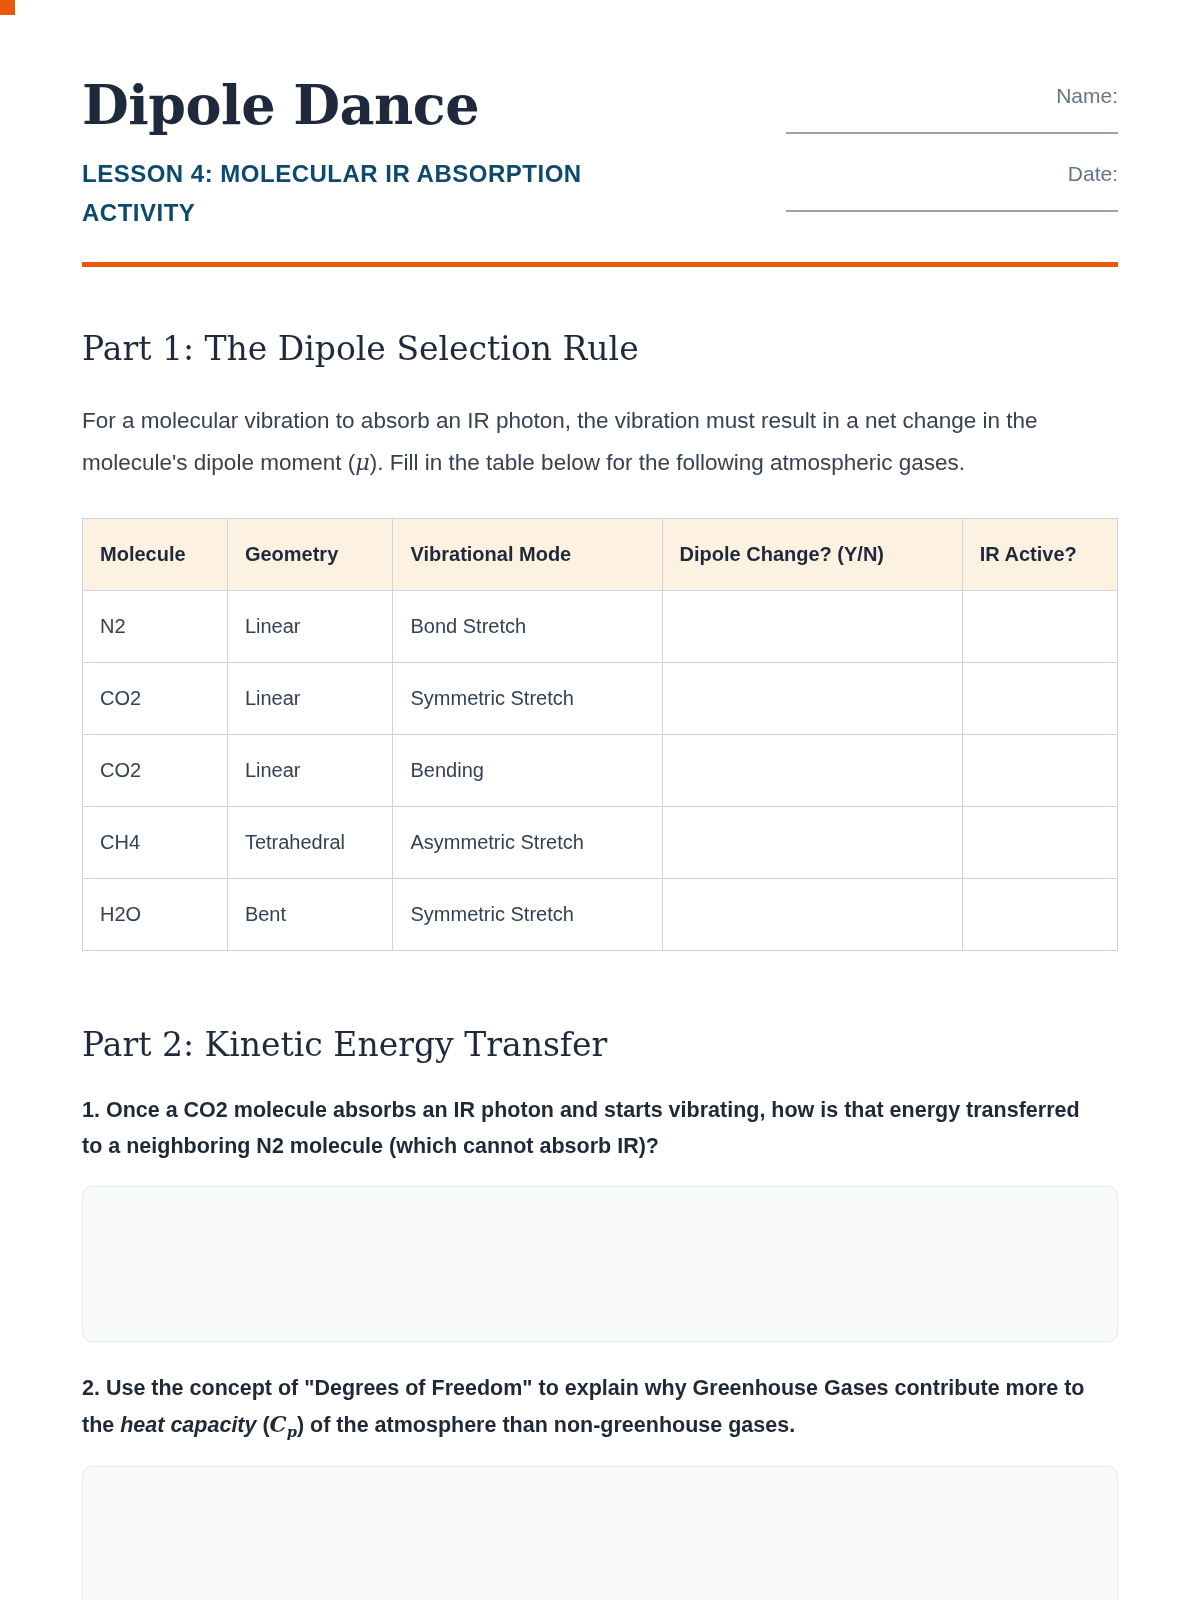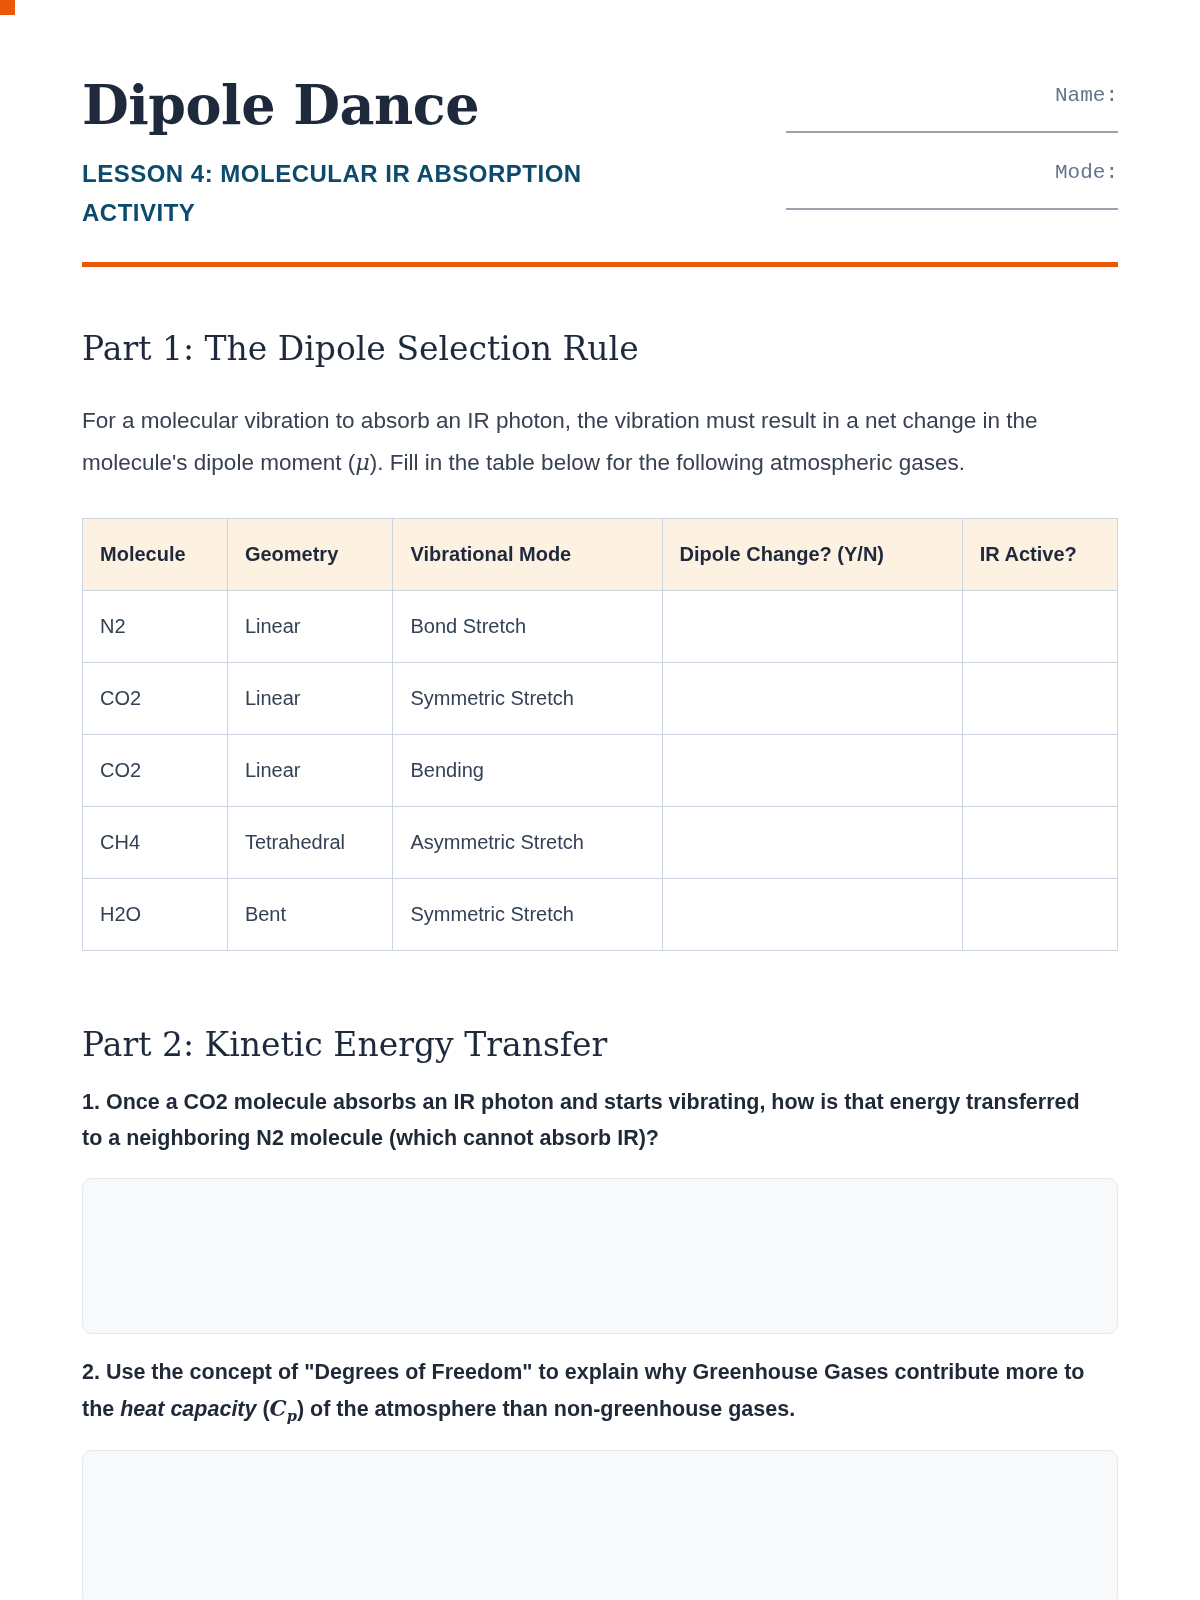--- a/index.html
+++ b/index.html
@@ -16,21 +16,21 @@
   .title {
     font-family: "DejaVu Serif", "Liberation Serif", serif;
     font-size: 54px; font-weight: 700; color: #1e2a3b; letter-spacing: -0.5px; line-height: 1.1;
   }
   .subtitle {
     margin-top: 20px; font-size: 24px; font-weight: 700; color: #0c4a6e;
     letter-spacing: 0.5px; line-height: 1.6; max-width: 620px;
   }
   .fill-block { width: 332px; padding-top: 8px; flex-shrink: 0; }
   .fill-group + .fill-group { margin-top: 28px; }
-  .fill-label { font-size: 21px; color: #64748b; text-align: right; font-family: Liberation Mono, monospace; }
+  .fill-label { font-size: 21px; color: #64748b; text-align: right; }
   .write-line { border-bottom: 2px solid #9ca3af; height: 26px; width: 100%; }
 
   .rule { height: 5px; background: #ea580c; margin-top: 30px; }
 
   h2 {
     font-family: "DejaVu Serif", "Liberation Serif", serif;
     font-size: 33px; font-weight: 400; color: #1e2a3b; line-height: 1.2;
   }
   .part1-heading { margin-top: 62px; }
   .part2-heading { margin-top: 74px; }
@@ -39,21 +39,21 @@
   .mu { font-family: "DejaVu Serif", serif; font-style: italic; }
 
   table { margin-top: 34px; width: 100%; border-collapse: collapse; }
   th, td {
     border: 1px solid #cbd5e1; padding: 14px 17px; font-size: 20px;
     text-align: left; vertical-align: middle; height: 72px;
   }
   th { background: #fdf1e2; color: #1e293b; font-weight: 700; }
   td { color: #334155; }
 
-  .question { margin-top: 20px; font-size: 21.5px; font-weight: 700; color: #1f2937; line-height: 1.68; max-width: 1015px; }
+  .question { margin-top: 28px; font-size: 21.5px; font-weight: 700; color: #1f2937; line-height: 1.68; max-width: 1015px; }
   .q-italic { font-style: italic; }
   .math { font-family: "DejaVu Serif", serif; font-style: italic; }
   .math sub { font-size: 0.68em; font-style: italic; }
 
   textarea.answer-box {
     display: block; margin-top: 22px; width: 100%; height: 156px;
     background: #f8fafc; border: 1.5px solid #e2e8f0; border-radius: 10px;
     resize: none; outline: none; font-family: "Liberation Sans", sans-serif;
     font-size: 20px; padding: 14px 16px; color: #334155;
   }
@@ -72,21 +72,21 @@
         <div>LESSON 4: MOLECULAR IR ABSORPTION</div>
         <div>ACTIVITY</div>
       </div>
     </div>
     <div class="fill-block">
       <div class="fill-group">
         <div class="fill-label">Name:</div>
         <div class="write-line"></div>
       </div>
       <div class="fill-group">
-        <div class="fill-label">Mode:</div>
+        <div class="fill-label">Date:</div>
         <div class="write-line"></div>
       </div>
     </div>
   </div>
 
   <div class="rule"></div>
 
   <h2 class="part1-heading">Part 1: The Dipole Selection Rule</h2>
 
   <p class="intro"><span>For a molecular vibration to absorb an IR photon, the vibration must result in a net change in the molecule's dipole moment (</span><span class="mu">μ</span><span>). Fill in the table below for the following atmospheric gases.</span></p>

